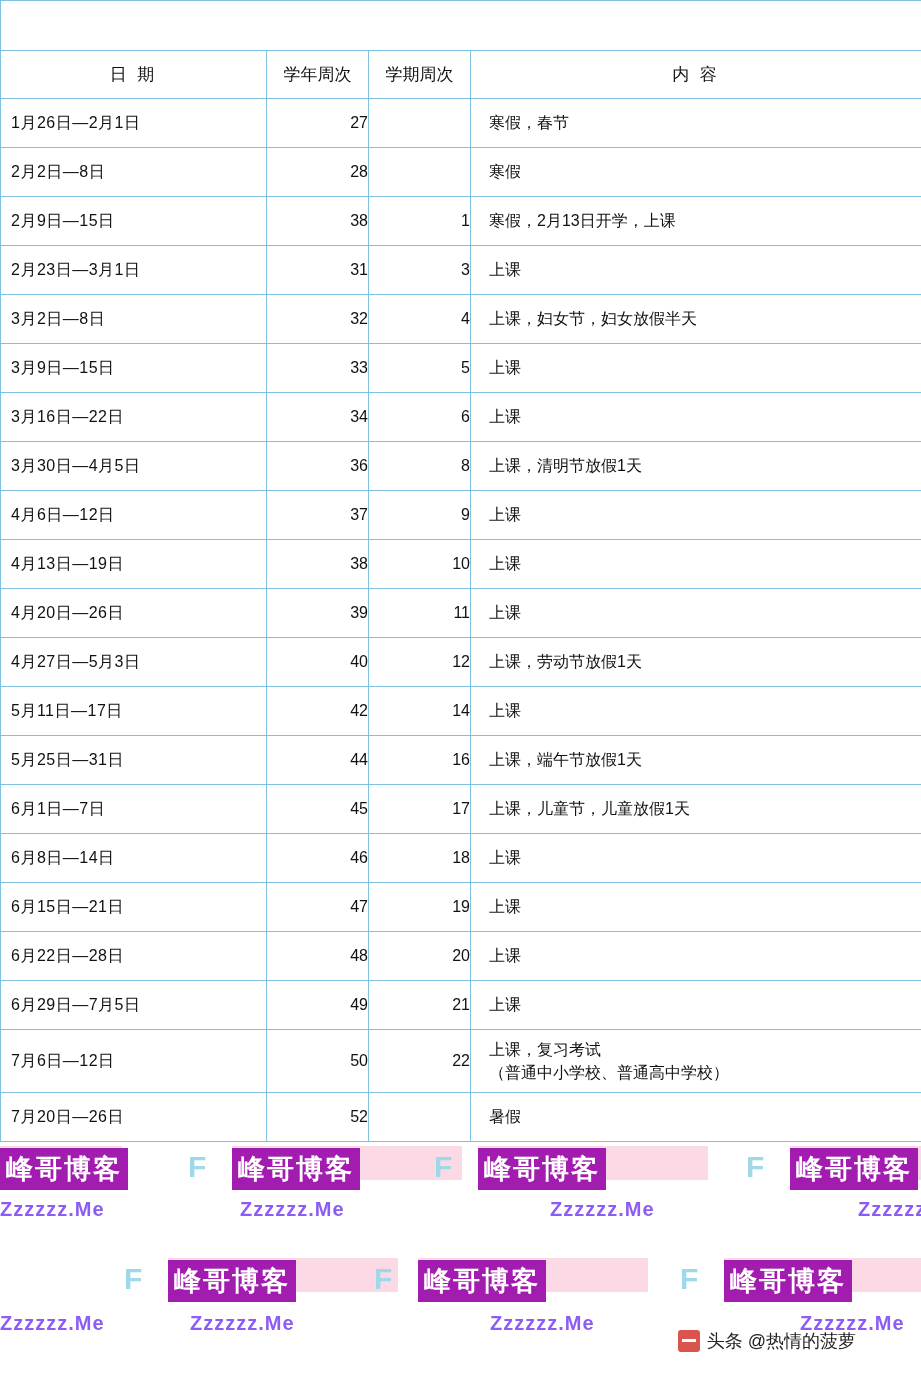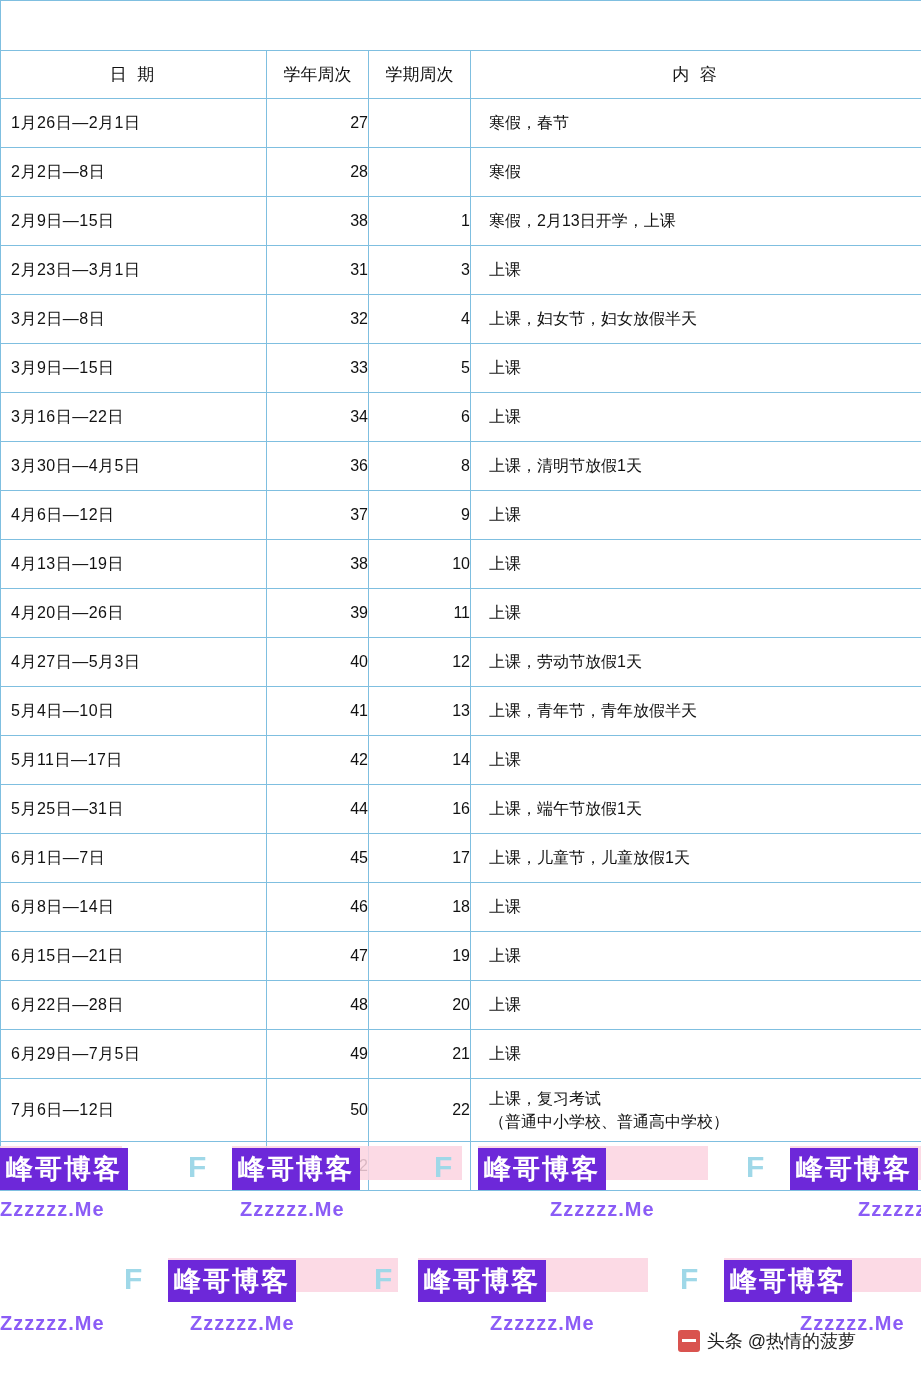--- a/index.html
+++ b/index.html
@@ -97,21 +97,21 @@
   }
   .wm-f {
     color: #9fd8e8;
     font-size: 30px;
     font-weight: bold;
   }
   .wm-cn {
     color: #ffffff;
     font-size: 27px;
     font-weight: bold;
-    background: #6d28d9;
+    background: #a21caf;
     padding: 3px 6px;
     letter-spacing: 2px;
   }
   .wm-z {
     color: #8b5cf6;
     font-size: 20px;
     font-weight: bold;
     letter-spacing: 1px;
   }
   .wm-bar {
@@ -235,26 +235,20 @@
           <td class="num">11</td>
           <td class="content">上课</td>
         </tr>
         <tr>
           <td class="date">4月27日—5月3日</td>
           <td class="num">40</td>
           <td class="num">12</td>
           <td class="content">上课，劳动节放假1天</td>
         </tr>
         <tr>
-          <td class="date">5月4日—10日</td>
-          <td class="num">41</td>
-          <td class="num">13</td>
-          <td class="content">上课，青年节，青年放假半天</td>
-        </tr>
-        <tr>
           <td class="date">5月11日—17日</td>
           <td class="num">42</td>
           <td class="num">14</td>
           <td class="content">上课</td>
         </tr>
         <tr>
           <td class="date">5月25日—31日</td>
           <td class="num">44</td>
           <td class="num">16</td>
           <td class="content">上课，端午节放假1天</td>

